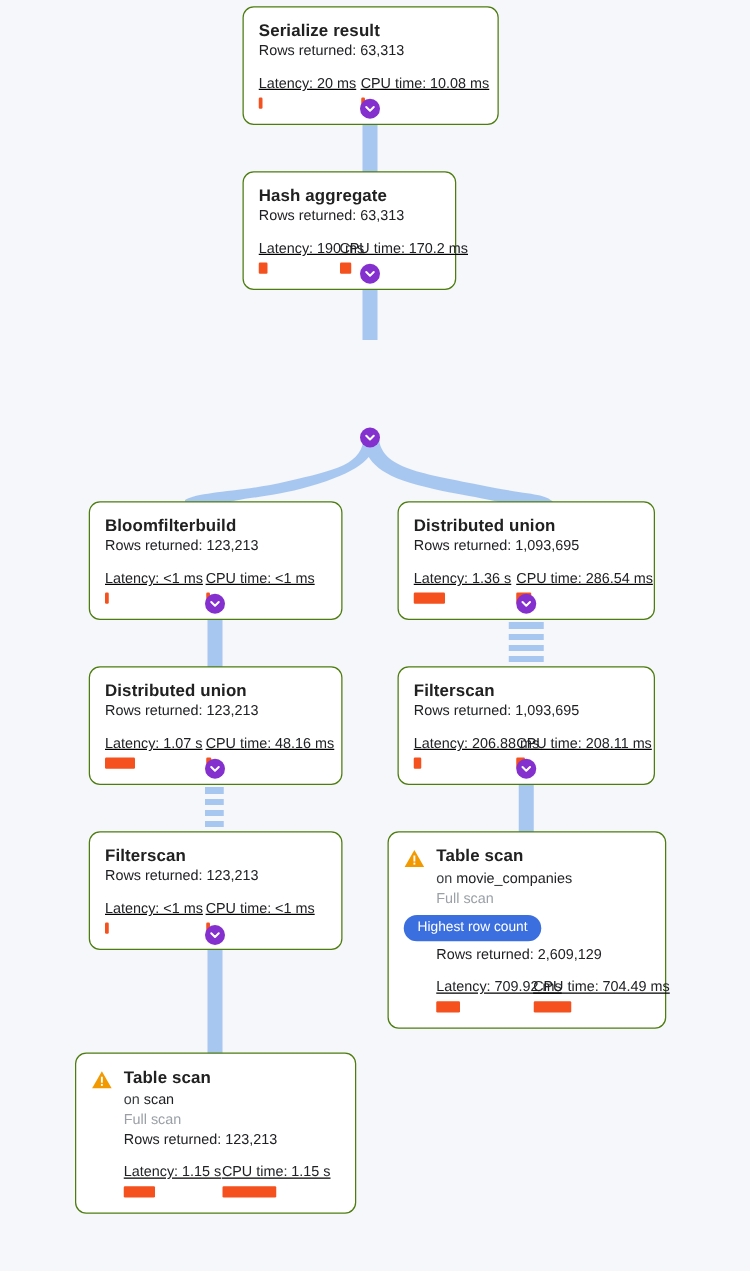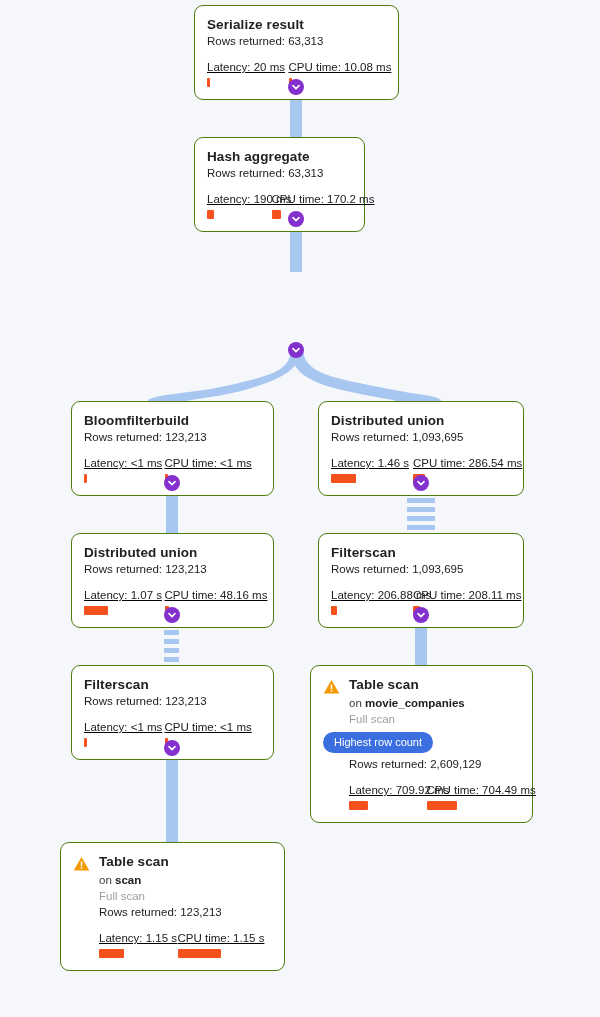--- a/index.html
+++ b/index.html
@@ -52,21 +52,21 @@
     color: #212121;
     line-height: 17px;
     letter-spacing: .1px;
   }
   .node-sub {
     font-size: 11.5px;
     color: #3c4043;
     line-height: 15px;
     margin-top: 1px;
   }
-  .node-sub .tbl { font-weight: bold; color: #202124; }
+  .node-sub .tbl { font-weight: normal; color: #202124; }
   .node-sub.muted { color: #9aa0a6; }
   .rows-line {
     font-size: 11.5px;
     color: #202124;
     line-height: 15px;
     margin-top: 1px;
   }
   .indent { margin-left: 26px; }
 
   .badges {
@@ -253,21 +253,21 @@
     </div>
   </div>
 
   <div class="node" style="left:318px; top:401px; width:206px;">
     <div class="node-head">
       <div class="node-title">Distributed union</div>
     </div>
     <div class="rows-line">Rows returned: 1,093,695</div>
     <div class="metrics">
       <div class="metric">
-        <div class="metric-label">Latency: 1.46 s</div>
+        <div class="metric-label">Latency: 1.36 s</div>
         <div class="metric-bar" style="width:25px;"></div>
       </div>
       <div class="metric">
         <div class="metric-label">CPU time: 286.54 ms</div>
         <div class="metric-bar" style="width:12px;"></div>
       </div>
     </div>
   </div>
 
   <div class="node" style="left:71px; top:533px; width:203px;">

